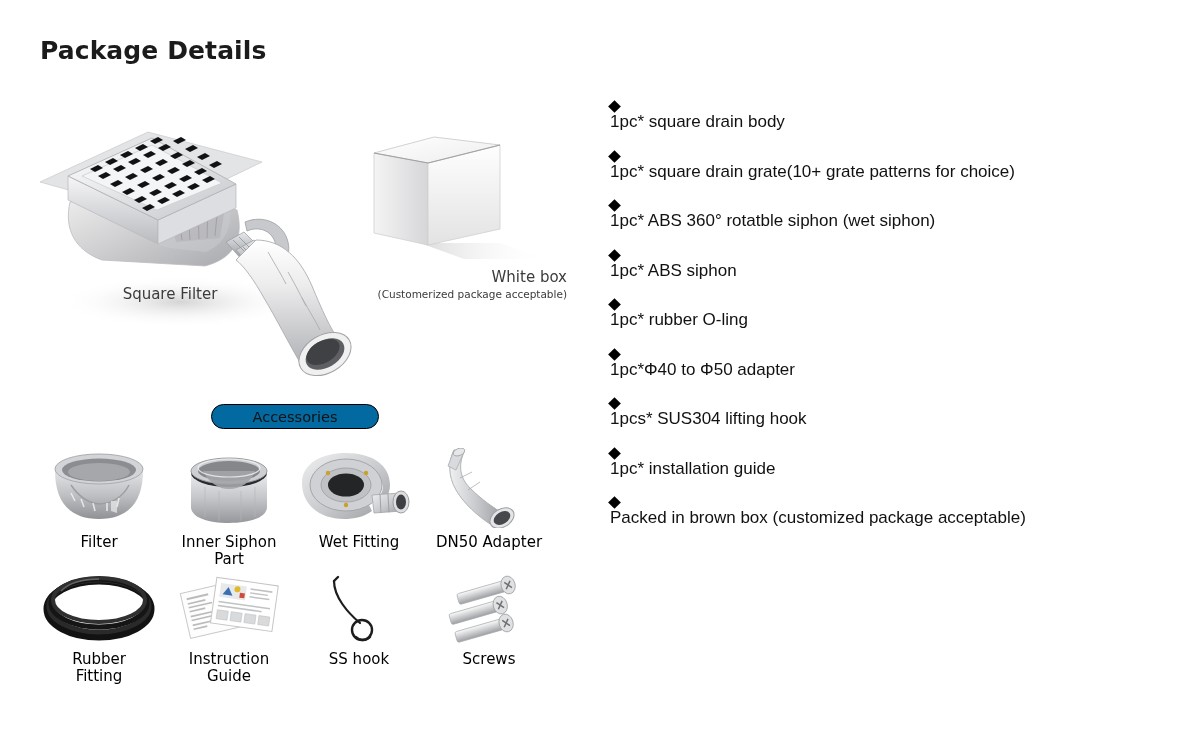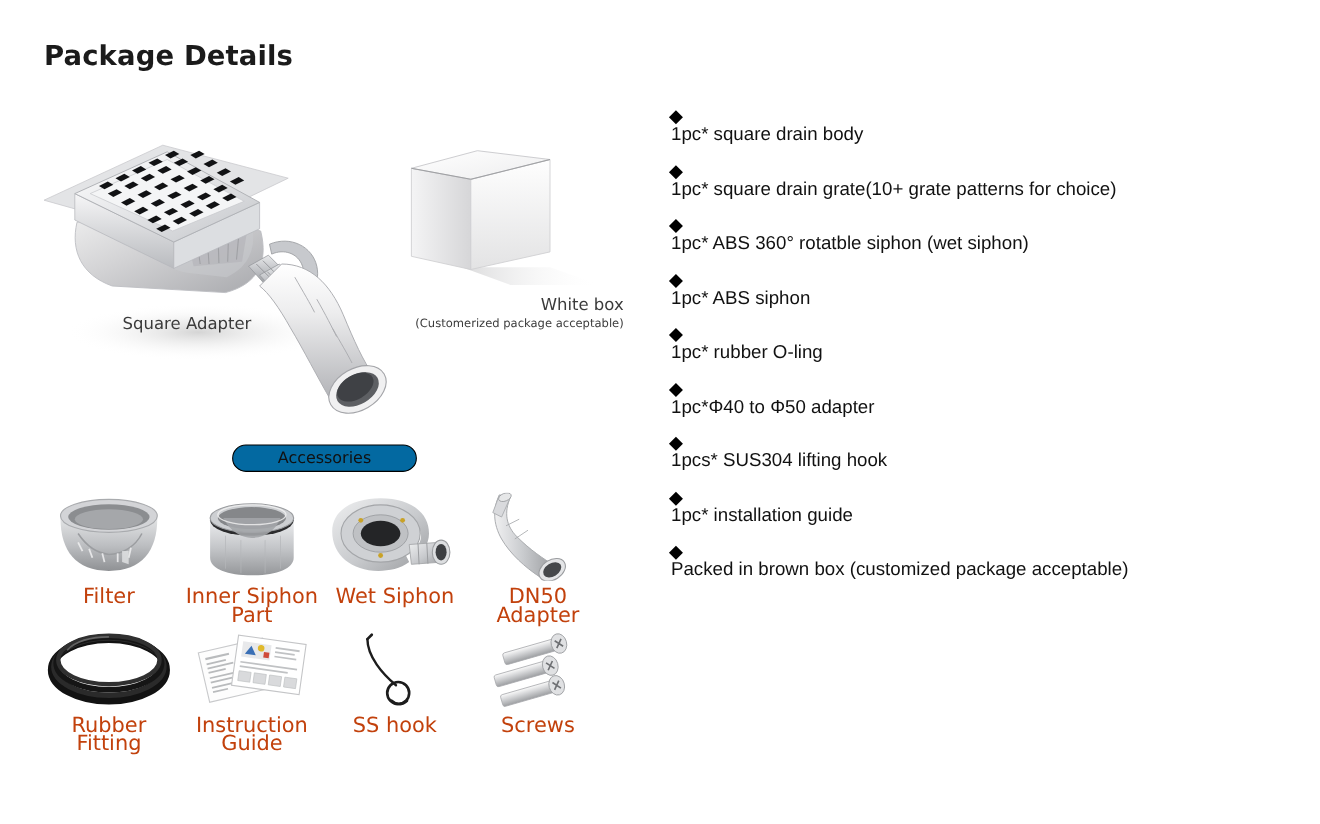--- a/index.html
+++ b/index.html
@@ -130,23 +130,23 @@
   .acc-thumb {
     height: 80px;
     width: 130px;
     display: flex;
     align-items: center;
     justify-content: center;
   }
   .acc-thumb svg { display: block; }
   .acc-label {
     margin-top: 6px;
-    font-size: 19px;
+    font-size: 15px;
     line-height: 17px;
-    color: #c2410c;
+    color: #000000;
     text-align: center;
     font-family: "DejaVu Sans", sans-serif;
     white-space: pre-line;
   }
   .acc-row.row-2 .acc-thumb { height: 72px; }
 
   
   #right-column {
     position: absolute;
     left: 610px;
@@ -309,21 +309,21 @@
         <path d="M238 162 C246 176 252 186 256 194"></path>
         <path d="M258 182 C266 196 272 208 276 216"></path>
         <path d="M272 208 C280 222 286 232 290 240"></path>
       </g>
 
       <ellipse cx="295" cy="264" rx="28" ry="19" transform="rotate(-30 295 264)" fill="#f0f0f1" stroke="#a3a4a8" stroke-width="1"></ellipse>
       <ellipse cx="295" cy="264" rx="21" ry="13.5" transform="rotate(-30 295 264)" fill="#5d5f63"></ellipse>
       <ellipse cx="293" cy="262" rx="18" ry="11" transform="rotate(-30 293 262)" fill="#3f4145"></ellipse>
     </svg>
   </div>
-  <div id="hero-caption">Square Adapter</div>
+  <div id="hero-caption">Square Filter</div>
 
   <div id="whitebox-figure">
     <svg width="200" height="145" viewBox="0 0 200 145" xmlns="http://www.w3.org/2000/svg">
       <defs>
         <linearGradient id="boxFront" x1="0" y1="0" x2="0" y2="1">
           <stop offset="0%" stop-color="#fefefe"></stop>
           <stop offset="100%" stop-color="#e3e3e4"></stop>
         </linearGradient>
         <linearGradient id="boxSide" x1="0" y1="0" x2="1" y2="0">
           <stop offset="0%" stop-color="#f4f4f5"></stop>
@@ -443,21 +443,21 @@
 
             <path d="M76 46 L104 44 L106 62 L78 64 Z" fill="url(#gWet)" stroke="#a4a6a9" stroke-width="0.8"></path>
             <g stroke="#9b9da0" stroke-width="0.9">
               <line x1="84" y1="45" x2="85" y2="64"></line>
               <line x1="92" y1="44.5" x2="93" y2="63.5"></line>
             </g>
             <ellipse cx="105" cy="53" rx="8" ry="11" fill="#dcdee0" stroke="#9b9da0" stroke-width="1"></ellipse>
             <ellipse cx="105" cy="53" rx="5" ry="7.5" fill="#3d3f42"></ellipse>
           </svg>
         </div>
-        <div class="acc-label">Wet Siphon</div>
+        <div class="acc-label">Wet Fitting</div>
       </div>
 
       <div class="acc-cell">
         <div class="acc-thumb">
           <svg width="110" height="80" viewBox="0 0 110 80">
             <defs>
               <linearGradient id="gAd" x1="0" y1="0" x2="1" y2="0">
                 <stop offset="0%" stop-color="#f0f0f1"></stop>
                 <stop offset="45%" stop-color="#cbcdd0"></stop>
                 <stop offset="100%" stop-color="#9b9da0"></stop>

